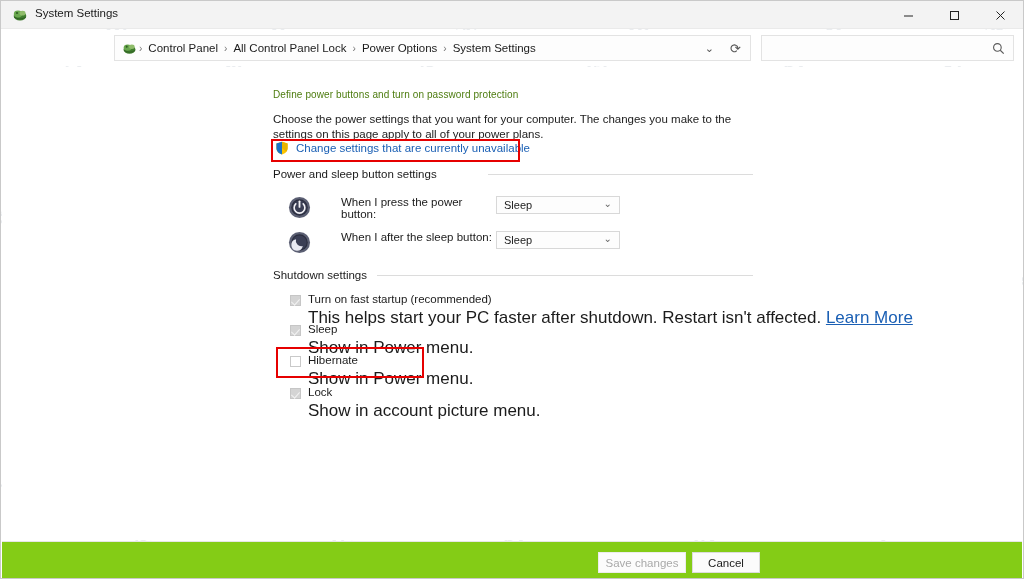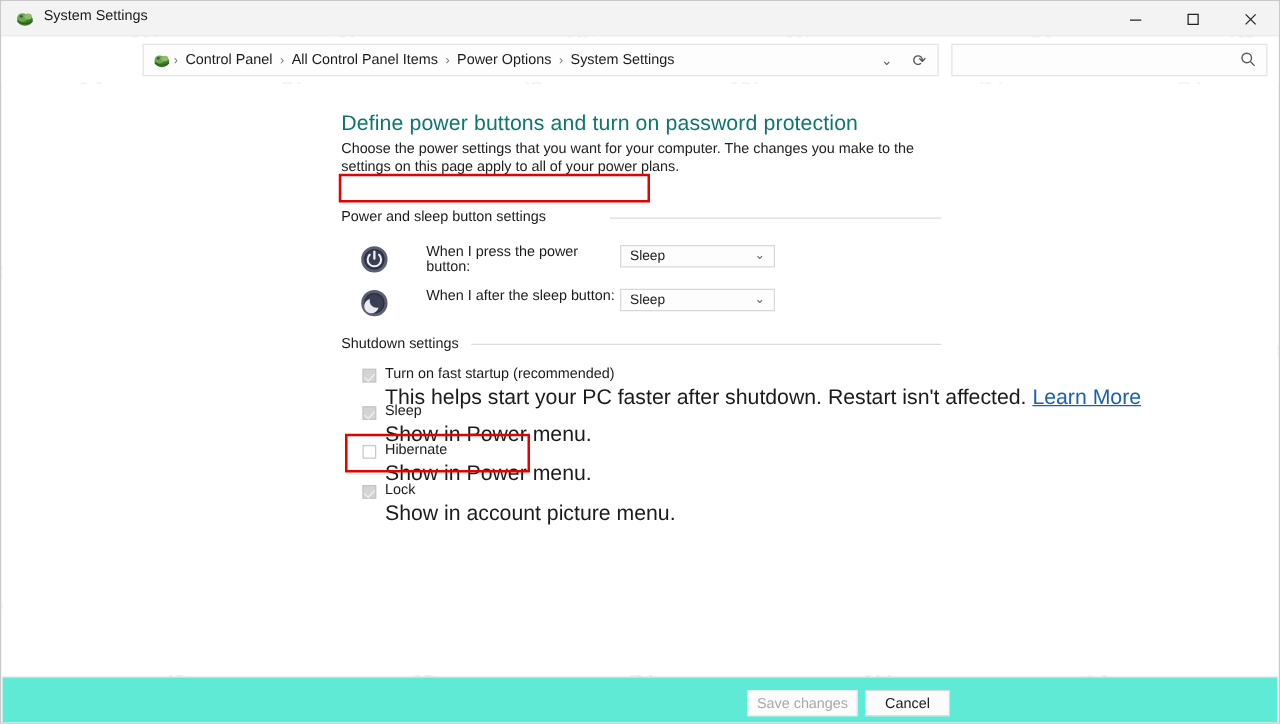--- a/index.html
+++ b/index.html
@@ -126,21 +126,21 @@
 
   
   .content {
     position: absolute; left: 1px; top: 66px;
     width: 1020px; height: 473px;
     background: #ffffff;
     z-index: 8;
   }
   .page-title {
     position: absolute; left: 271px; top: 22px;
-    font-size: 17px; color: #0f766e;
+    font-size: 10px; color: #4d7c0f;
     letter-spacing: .1px;
   }
   .page-desc {
     position: absolute; left: 271px; top: 45px;
     width: 472px;
     font-size: 11.5px; color: #212121; line-height: 15px;
   }
   .uac-link-row {
     position: absolute; left: 273px; top: 74px;
     display: flex; align-items: center;
@@ -233,21 +233,21 @@
 
   
   .footer-rule {
     position: absolute; left: 1px; top: 540px;
     width: 1020px; height: 1px; background: #e6e6e6;
     z-index: 9;
   }
   .footer {
     position: absolute; left: 1px; top: 541px;
     width: 1020px; height: 36px;
-    background: #5eead4;
+    background: #84cc16;
     z-index: 9;
   }
   .btn {
     position: absolute; top: 10px;
     height: 21px;
     border: 1px solid #dcdcdc;
     background: #fbfbfb;
     box-sizing: border-box;
     display: flex; align-items: center; justify-content: center;
     font-family: "Liberation Sans", sans-serif;
@@ -315,21 +315,21 @@
         <ellipse cx="8" cy="9" rx="6.3" ry="4.6" fill="#3f7d2e"></ellipse>
         <ellipse cx="6" cy="7" rx="4.2" ry="3.4" fill="#6aa84f"></ellipse>
         <ellipse cx="10.5" cy="6.2" rx="3" ry="2.4" fill="#8fbc6a"></ellipse>
         <circle cx="5" cy="6" r="1.1" fill="#2e5c22"></circle>
         <path d="M2 10 Q8 14 14 10" stroke="#2e5c22" stroke-width="0.9" fill="none"></path>
       </svg>
     </span>
     <span class="crumb-sep">›</span>
     <span class="crumb">Control Panel</span>
     <span class="crumb-sep">›</span>
-    <span class="crumb">All Control Panel Items</span>
+    <span class="crumb">All Control Panel Lock</span>
     <span class="crumb-sep">›</span>
     <span class="crumb">Power Options</span>
     <span class="crumb-sep">›</span>
     <span class="crumb">System Settings</span>
 
     <span class="addr-chevron">
       <span>⌄</span>
     </span>
     <span class="addr-refresh">
       <span>⟳</span>
@@ -344,20 +344,30 @@
         <line x1="8.9" y1="8.9" x2="12.6" y2="12.6" stroke="currentColor" stroke-width="1.2"></line>
       </svg>
     </span>
   </div>
 
   <div class="content">
 
     <div class="page-title">Define power buttons and turn on password protection</div>
     <div class="page-desc">Choose the power settings that you want for your computer. The changes you make to the settings on this page apply to all of your power plans.</div>
 
+    <div class="uac-link-row">
+      <span class="uac-shield">
+        <svg width="14" height="14" viewBox="0 0 14 14">
+          <path d="M7 0.7 L12.6 2.6 V7 C12.6 10.3 10.1 12.6 7 13.4 C3.9 12.6 1.4 10.3 1.4 7 V2.6 Z" fill="#fdc500"></path>
+          <path d="M7 0.7 L1.4 2.6 V7 C1.4 10.3 3.9 12.6 7 13.4 Z" fill="#1a73c7"></path>
+          <path d="M7 0.7 L12.6 2.6 V7 C12.6 8.4 12.1 9.7 11.3 10.7 L7 7 Z" fill="#e8b400"></path>
+        </svg>
+      </span>
+      <a class="uac-link" href="#">Change settings that are currently unavailable</a>
+    </div>
 
     <div class="section-head" style="top:101px;gap:41px;">
       <span class="lbl">Power and sleep button settings</span>
       <span class="rule"></span>
     </div>
 
     <div class="setting-row" style="top:129px;">
       <span class="pwr-icon">
         <svg width="23" height="23" viewBox="0 0 24 24">
           <circle cx="12" cy="12" r="11" fill="#5b5f73"></circle>

